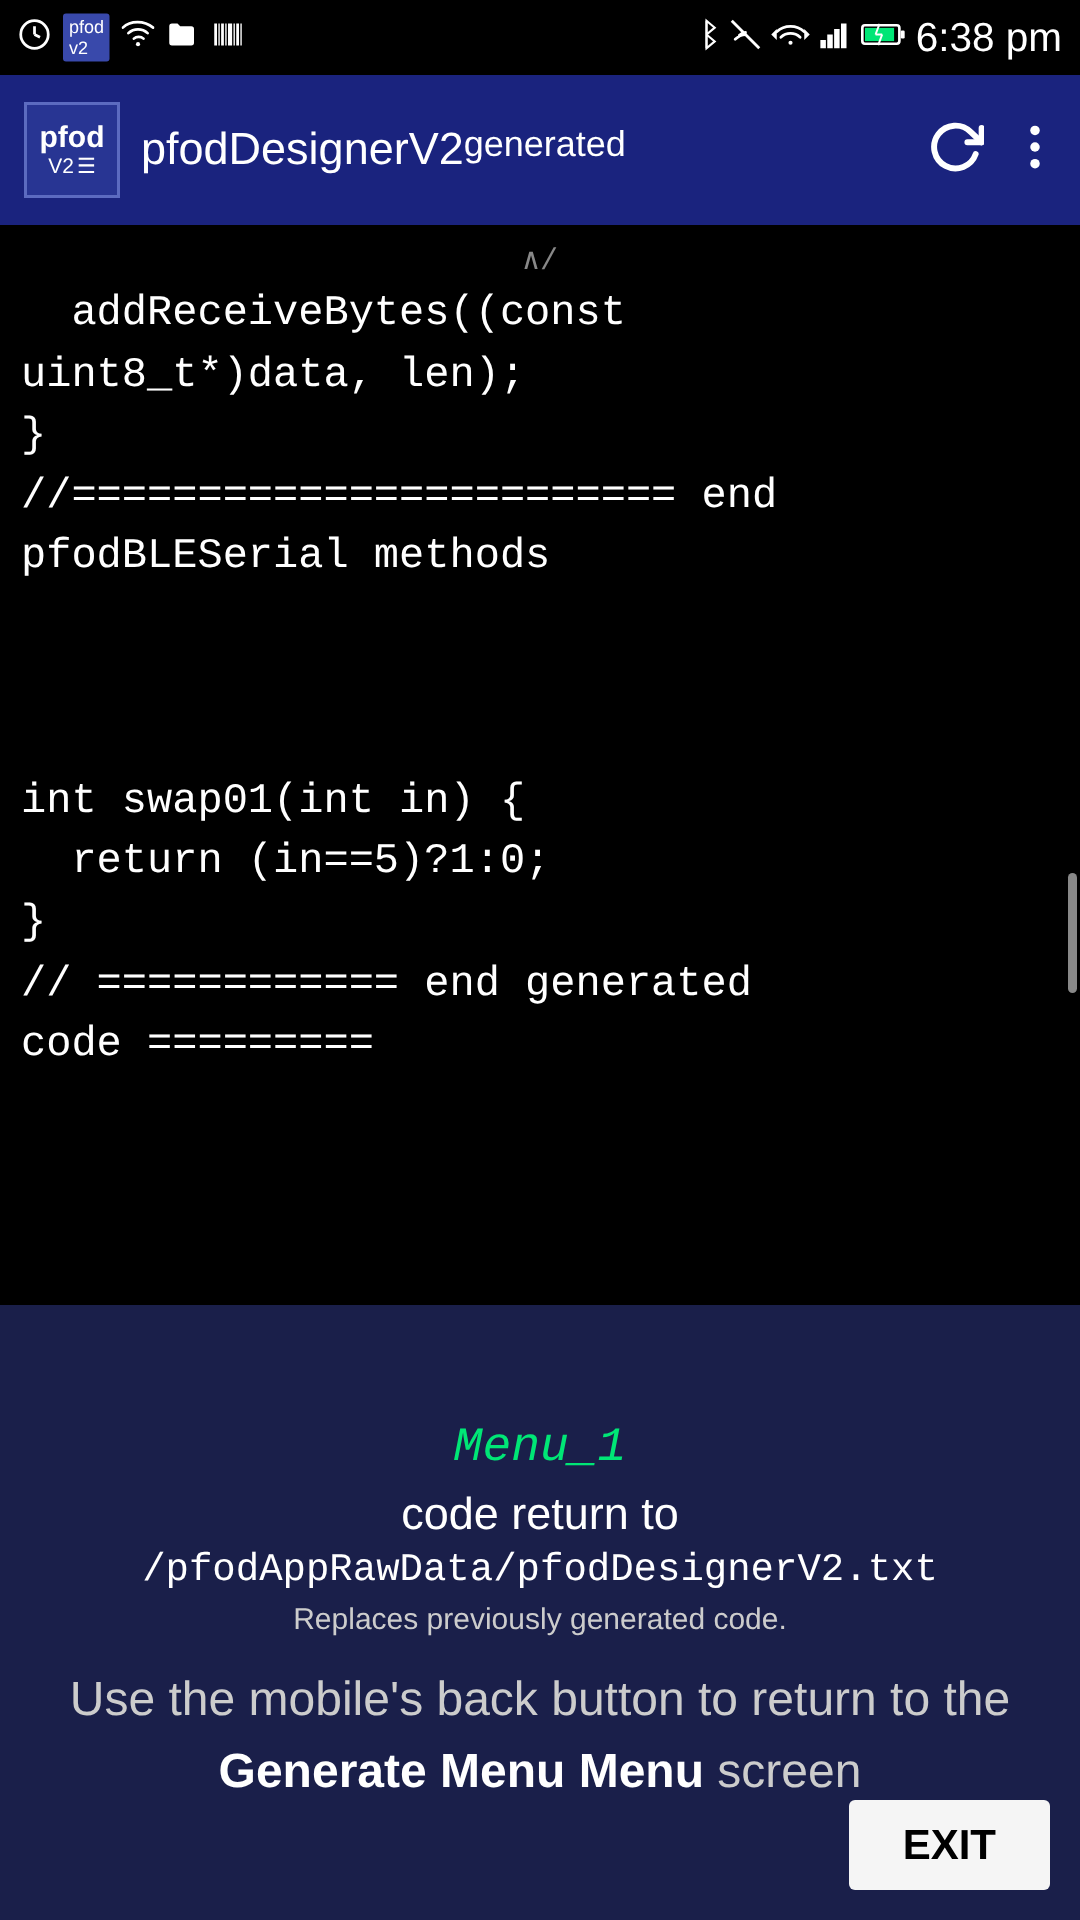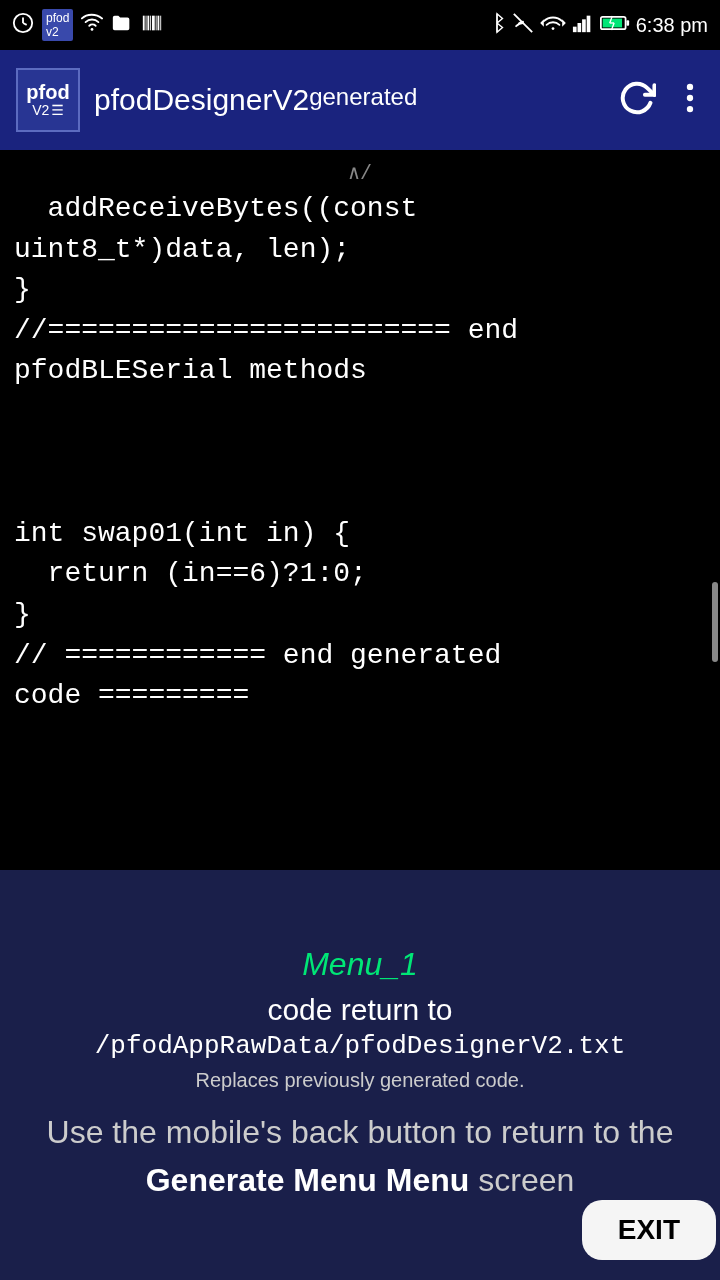--- a/index.html
+++ b/index.html
@@ -133,21 +133,21 @@
       background: #1a1f4a;
       display: flex;
       flex-direction: column;
       align-items: center;
       justify-content: center;
       padding: 20px 30px;
       position: relative;
     }
     #menu-name {
       color: #00e676;
-      font-family: Liberation Sans, sans-serif;
+      font-family: Liberation Mono, monospace;
       font-size: 32px;
       font-style: italic;
       font-weight: normal;
       margin-bottom: 6px;
       text-align: center;
     }
     #code-written {
       color: #fff;
       font-family: Arial, sans-serif;
       font-size: 30px;
@@ -177,24 +177,24 @@
     }
     #back-instruction strong {
       color: #fff;
       font-weight: bold;
     }
 
     
     #exit-button {
       position: absolute;
       bottom: 20px;
-      right: 4px;
+      right: 20px;
       background: #f5f5f5;
       border: none;
-      border-radius: 20px;
+      border-radius: 4px;
       padding: 14px 36px;
       font-family: Arial, sans-serif;
       font-size: 28px;
       font-weight: bold;
       color: #000;
       cursor: pointer;
       text-align: right;
     }
   </style>
 </head>
@@ -279,21 +279,21 @@
     <span>
       <svg width="30" height="18" viewBox="0 0 34 20" fill="none">
         <rect x="1" y="3" width="28" height="14" rx="2" stroke="white" stroke-width="2"></rect>
         <rect x="3" y="5" width="22" height="10" fill="#00e676"></rect>
         <rect x="30" y="7" width="3" height="6" rx="1" fill="white"></rect>
         <line x1="14" y1="2" x2="11" y2="10" stroke="white" stroke-width="1.5"></line>
         <line x1="11" y1="10" x2="16" y2="10" stroke="white" stroke-width="1.5"></line>
         <line x1="16" y1="10" x2="13" y2="18" stroke="white" stroke-width="1.5"></line>
       </svg>
     </span>
-    <span style="font-family:Arial;font-size:20px;color:white;">6:38 pm</span>
+    <span style="font-family:Arial;font-size:27px;color:white;">6:38 pm</span>
   </div>
 </div>
 
 <div id="app-bar">
   <div id="app-bar-left">
     <div id="app-logo">
       <span class="pfod-text">pfod</span>
       <div class="v2-text">
         <span>V2</span>
         <span>☰</span>
@@ -326,21 +326,21 @@
   <div style="text-align:center;color:#888;font-size:20px;margin-bottom:4px;">∧/</div>
   <div id="code-content">  addReceiveBytes((const
 uint8_t*)data, len);
 }
 //======================== end
 pfodBLESerial methods
 
 
 
 int swap01(int in) {
-  return (in==6)?1:0;
+  return (in==5)?1:0;
 }
 // ============ end generated
 code =========</div>
   <div id="scrollbar"></div>
 </div>
 
 <div id="bottom-panel">
   <div id="menu-name">Menu_1</div>
   <div id="code-written">
     <span>code return to</span>

